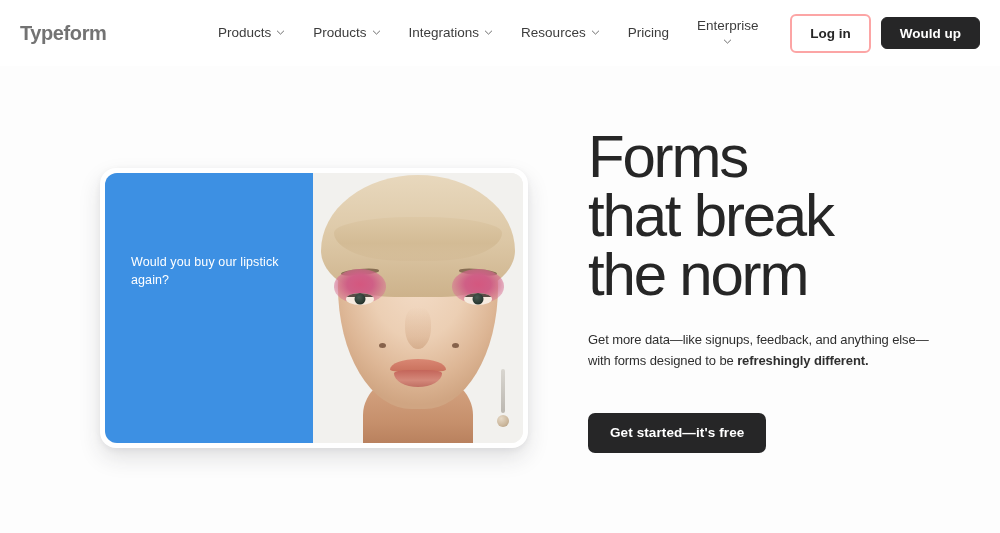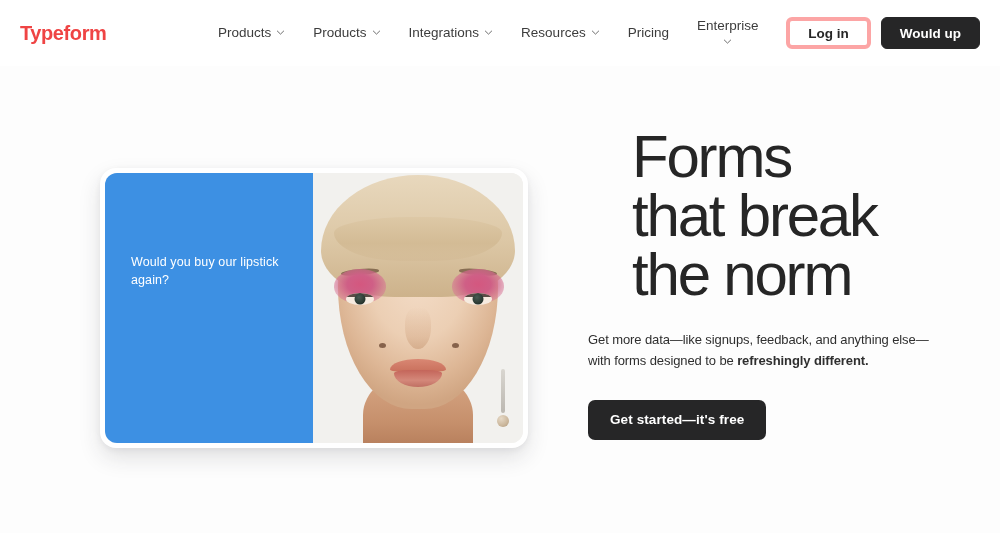--- a/index.html
+++ b/index.html
@@ -26,21 +26,21 @@
     align-items: center;
     background: #ffffff;
   }
 
   .brand {
     position: absolute;
     left: 20px;
     font-size: 20px;
     font-weight: 700;
     letter-spacing: -0.4px;
-    color: #ef4444;
+    color: #737373;
     line-height: 1;
   }
 
   .nav-links {
     position: absolute;
     left: 218px;
     display: flex;
     align-items: center;
     gap: 0;
   }
@@ -74,24 +74,24 @@
   .nav-actions {
     position: absolute;
     right: 20px;
     display: flex;
     align-items: center;
     gap: 10px;
   }
 
   .btn-login {
     background: #ffffff;
-    border: 4px solid #fca5a5;
+    border: 2px solid #fca5a5;
     border-radius: 6px;
     padding: 0 18px;
-    height: 32px;
+    height: 39px;
     display: flex;
     align-items: center;
     justify-content: center;
     font-size: 13.5px;
     font-weight: 600;
     color: #262626;
     cursor: pointer;
     font-family: inherit;
   }
 
@@ -380,35 +380,34 @@
     width: 390px;
   }
 
   .headline {
     font-size: 60px;
     line-height: 0.98;
     font-weight: 400;
     letter-spacing: -2.2px;
     color: #262626;
     white-space: pre-line;
-    margin-left: 44px;
   }
 
   .subcopy {
     margin-top: 26px;
     font-size: 13px;
     line-height: 1.6;
     color: #2f2f2f;
     letter-spacing: -0.1px;
     max-width: 352px;
   }
   .subcopy .bold { font-weight: 700; }
 
   .cta {
-    margin-top: 28px;
+    margin-top: 41px;
     display: inline-flex;
     align-items: center;
     justify-content: center;
     height: 40px;
     padding: 0 22px;
     background: #262627;
     color: #ffffff;
     border: none;
     border-radius: 7px;
     font-size: 13.5px;

